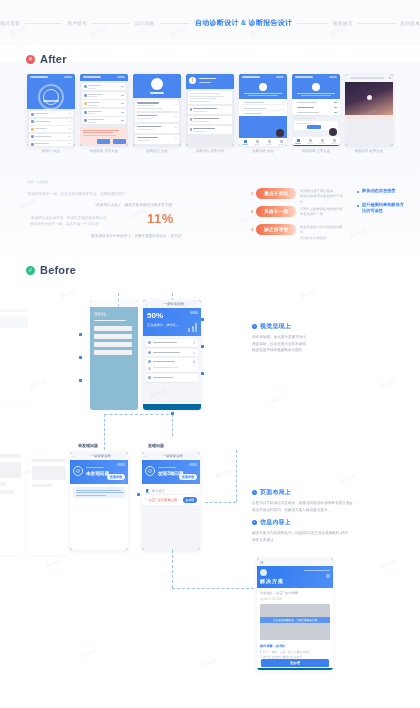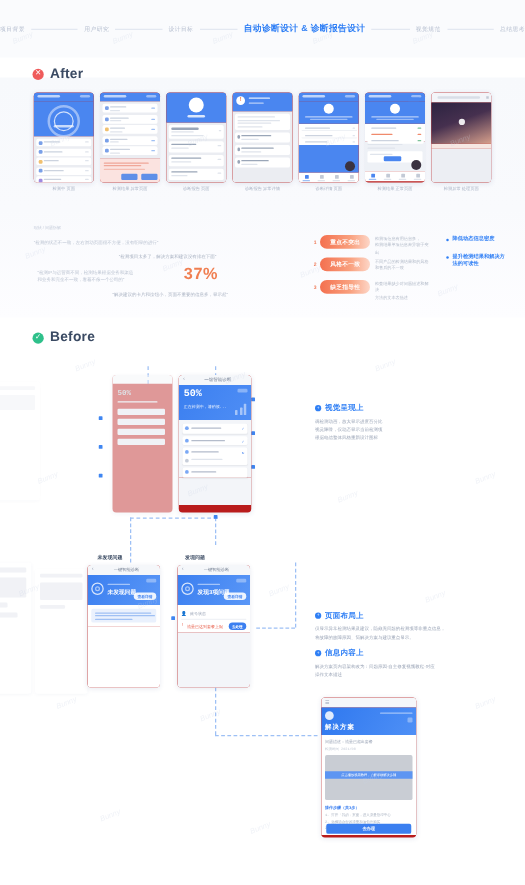--- a/index.html
+++ b/index.html
@@ -40,22 +40,22 @@
   .sec-dot.after  { background:#2ec08a; }
   .sec-title { font-size:11px; font-weight:bold; color:#3a4a63; letter-spacing:.2px; }
 
   
   .before-band {
     position:absolute; left:0; top:62px; width:420px; height:192px;
     background:linear-gradient(180deg,#f7f9fc 0%, #f9fafd 55%, #fdfdff 100%);
   }
 
   
-  .ph { position:absolute; background:#b91c1c; border-radius:3px;
-        box-shadow:0 1px 4px rgba(40,70,130,.10); overflow:hidden;font-family:Liberation Mono, monospace; }
+  .ph { position:absolute; background:#0369a1; border-radius:3px;
+        box-shadow:0 1px 4px rgba(40,70,130,.10); overflow:hidden; }
   .ph .bar { height:7px; background:#4a86f0; position:relative; }
   .ph .bar .tiny { position:absolute; left:3px; top:2.2px; width:18px; height:1.6px;
                    background:rgba(255,255,255,.65); border-radius:1px; }
   .ph .bar .tiny2 { position:absolute; right:3px; top:2.2px; width:8px; height:1.6px;
                     background:rgba(255,255,255,.45); border-radius:1px; }
   .ph .hero { background:#4a86f0; position:relative; }
   .ph .body { background:#ebedf2; }
   .card { background:#fff; border-radius:1.5px; position:relative; }
   .ln { background:#ccd3df; border-radius:1px; }
   .ln.lt { background:#dfe4ec; }
@@ -403,21 +403,21 @@
       <div style="position:absolute;left:22px;top:13px;width:5px;height:5px;border-radius:50%;background:#fff;opacity:.9"></div>
     </div>
     <div style="height:4px;background:#f6e7e2"></div>
     <div style="height:27px;background:#eceef3"></div>
   </div>
   <div class="cap" style="left:345px; top:149px; width:48px;">检测异常 处理页面</div>
 
   <div class="qlabel" style="left:27px; top:180px;">现状 / 问题拆解</div>
   <div class="quote" style="left:27px; top:192px; width:130px;">"检测的状态不一致，左右滑动页面很不方便，没有明显的进行"</div>
   <div class="quote dk" style="left:95px; top:203px; width:125px;">"检测项目太多了，解决方案和建议没有排在下面"</div>
-  <div class="pct" style="left:147px; top:211px;">37%</div>
+  <div class="pct" style="left:147px; top:211px;">11%</div>
   <div class="quote" style="left:30px; top:216px; width:78px;">"检测IP与运营商不同，检测结果根据业务和渠道和业务和完全不一致，看着不像一个公司的"</div>
   <div class="quote dk" style="left:90px; top:234px; width:128px;">"解决建议的卡片和按钮小，页面不重要的信息多，显示起"</div>
 
   <div class="pill-wrap" style="left:251px; top:188px;">
     <span class="pill-num">1</span>
     <span class="pill">重点不突出</span>
   </div>
   <div class="pill-desc" style="left:300px; top:189px; width:46px; white-space:pre-line;">检测项信息有用信息多，
 检测结果单项信息差异较于突出</div>
 

